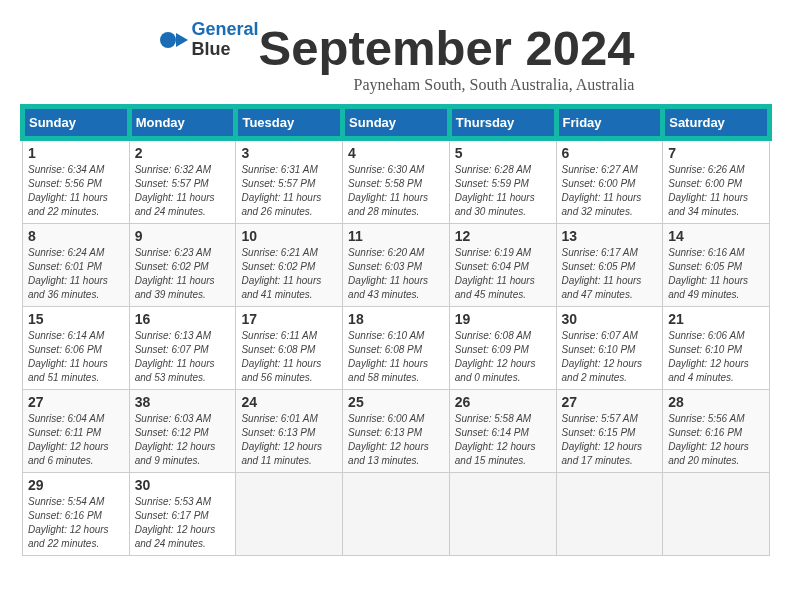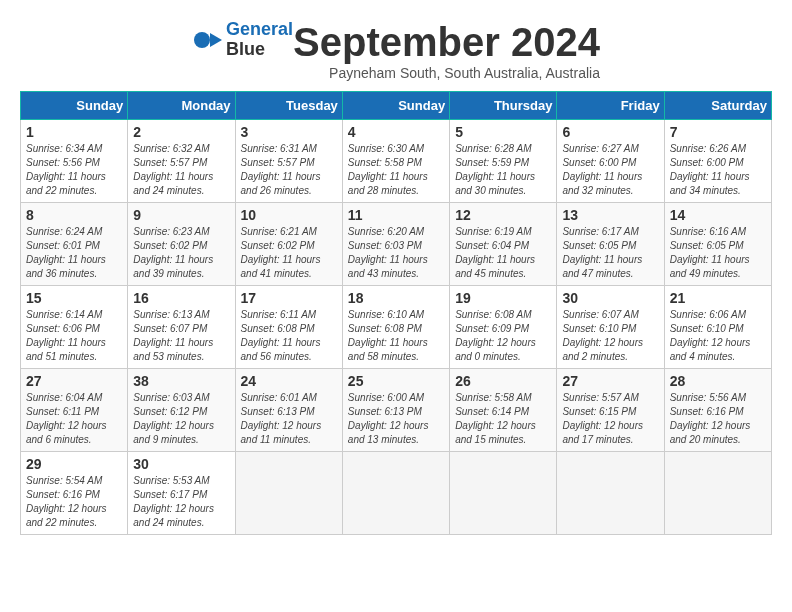--- a/index.html
+++ b/index.html
@@ -31,41 +31,42 @@
     }
     .logo-icon {
       width: 30px;
       height: 30px;
       margin-right: 4px;
     }
     .title-block {
       text-align: right;
     }
     .month-title {
-      font-size: 40px;
+      font-size: 49px;
       font-weight: bold;
       color: #333;
     }
     .location {
-      font-size: 14px;
+      font-size: 16px;
       color: #555;
+      font-family: Liberation Serif, serif;
     }
     table {
       width: 100%;
       border-collapse: collapse;
       font-size: 11px;
     }
     th {
       background-color: #1a6db5;
       color: #fff;
       padding: 6px 4px;
-      text-align: right;
+      text-align: left;
       font-size: 13px;
       font-weight: bold;
-      border: 1px solid #14b8a6;
+      border: 5px solid #14b8a6;
     }
     td {
       border: 1px solid #ccc;
       padding: 4px 5px;
       vertical-align: top;
       height: 80px;
       width: calc(100% / 7);
       background: #fff;
     }
     tr:nth-child(even) td {

